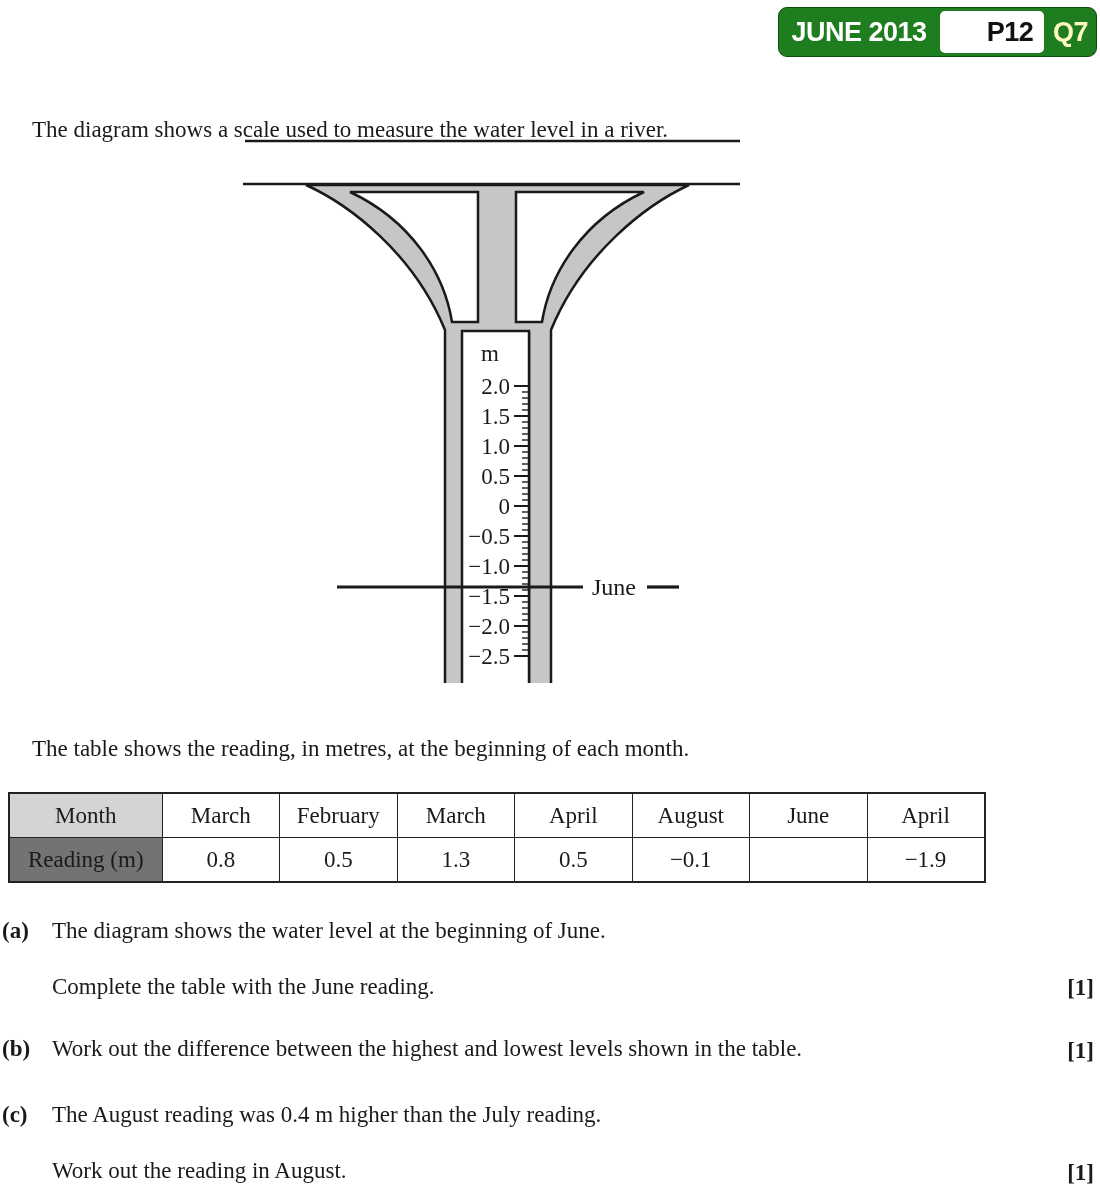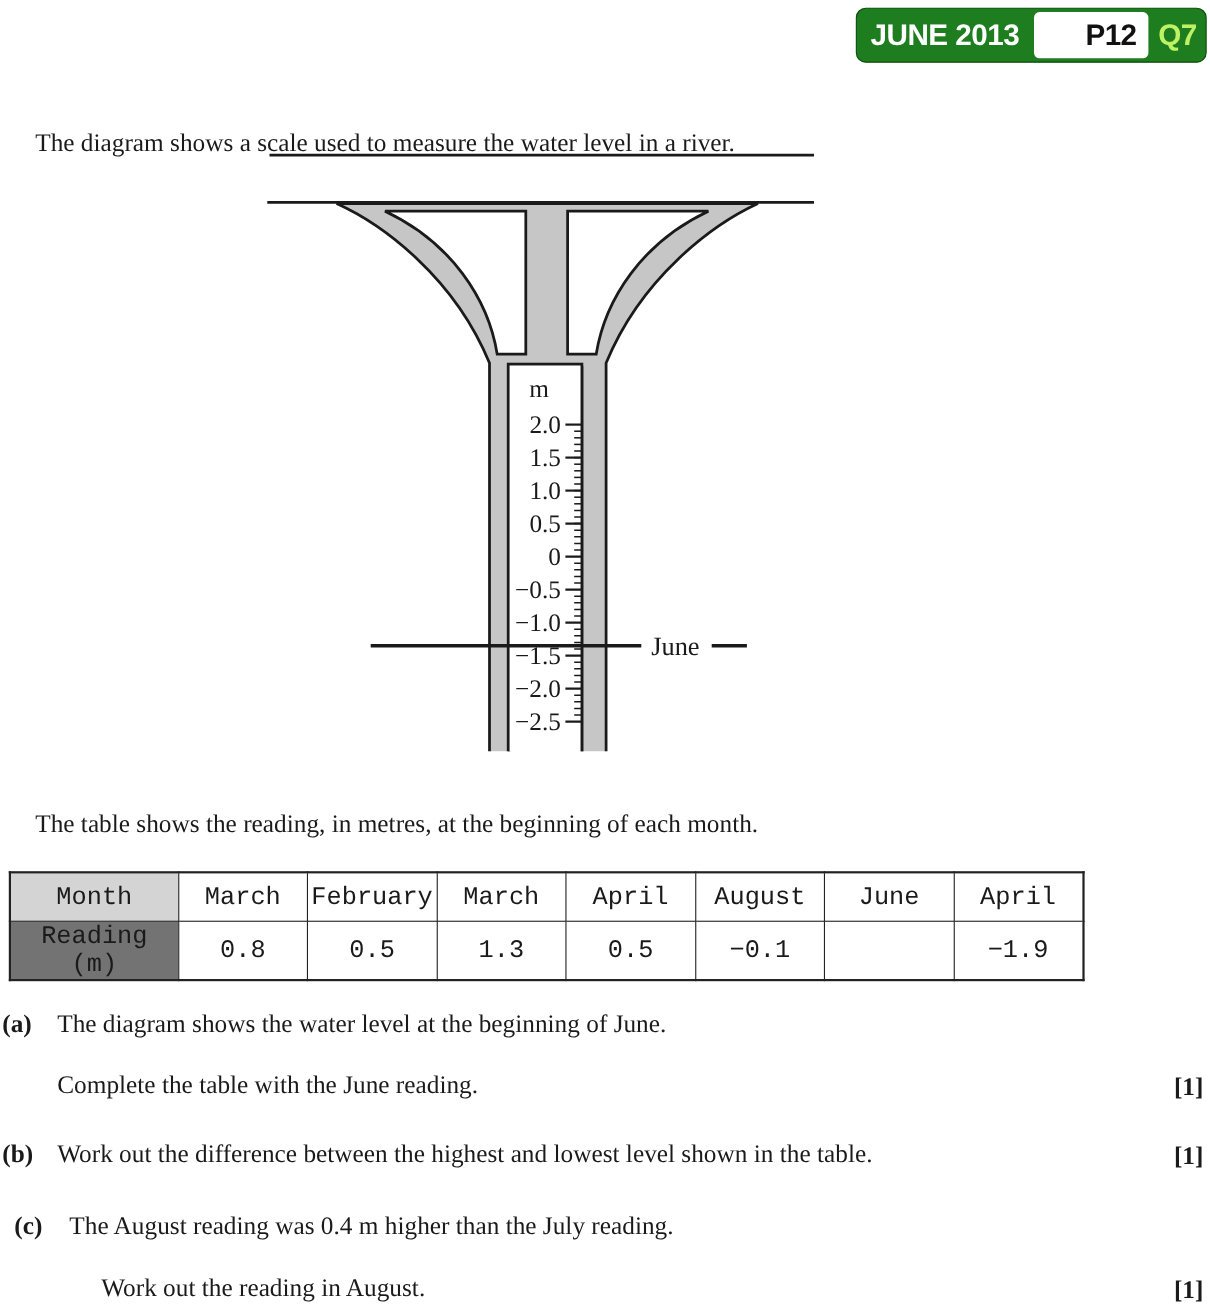--- a/index.html
+++ b/index.html
@@ -16,28 +16,28 @@
   
   #badge{
     left:778px;top:7px;width:319px;height:50px;display:flex;align-items:center;
     border-radius:9px;overflow:hidden;border:1px solid #0a4d0a;box-sizing:border-box;
     font-family:"Liberation Sans","DejaVu Sans",sans-serif;font-weight:bold;font-size:27px;
     letter-spacing:-0.5px;
   }
   #badge .seg{display:flex;align-items:center;justify-content:center;height:100%;}
   #badge .seg-session{flex:0 0 160px;color:#fff;}
   #badge .seg-paper{flex:0 0 68px;height:42px;background:#ffffff;color:#111;border-radius:5px;margin:0 1px;padding-left:36px;}
-  #badge .seg-question{flex:1;color:#bef264;}
+  #badge .seg-question{flex:1;color:#fef9c3;}
 
   
   #reading-table{border-collapse:collapse;table-layout:fixed;background:#fff;}
   #reading-table td,#reading-table th{
     border:1.5px solid #222;font-size:23px;font-weight:normal;
     text-align:center;vertical-align:middle;height:43px;padding:0;
-    font-family:Liberation Mono, monospace;
+    font-family:Liberation Serif, serif;
   }
   #reading-table{border:2.5px solid #222;}
 
   
   .slabel{font-family:"Liberation Serif","DejaVu Serif",serif;font-size:23px;fill:#1a1a1a;}
   .june{font-family:"Liberation Serif","DejaVu Serif",serif;font-size:24px;fill:#1a1a1a;}
 </style>
 </head>
 <body>
 
@@ -168,21 +168,21 @@
   </tbody>
 </table>
 
 <div class="abs bodytext" style="left:2px;top:917px;">
   <b class="plabel">(a)</b><span>The diagram shows the water level at the beginning of June.</span>
 </div>
 <div class="abs bodytext" style="left:52px;top:973px;">Complete the table with the June reading.</div>
 <div class="abs mark" style="right:6px;top:975px;">[1]</div>
 
 <div class="abs bodytext" style="left:2px;top:1035px;">
-  <b class="plabel">(b)</b><span>Work out the difference between the highest and lowest level shown in the table.</span>
+  <b class="plabel">(b)</b><span>Work out the difference between the highest and lowest levels shown in the table.</span>
 </div>
 <div class="abs mark" style="right:6px;top:1038px;">[1]</div>
 
-<div class="abs bodytext" style="left:13px;top:1101px;">
+<div class="abs bodytext" style="left:2px;top:1101px;">
   <b class="plabel">(c)</b><span>The August reading was 0.4 m higher than the July reading.</span>
 </div>
-<div class="abs bodytext" style="left:52px;top:1157px;margin-left:40px;">Work out the reading in August.</div>
+<div class="abs bodytext" style="left:52px;top:1157px;">Work out the reading in August.</div>
 <div class="abs mark" style="right:6px;top:1160px;">[1]</div>
 
 </body></html>

